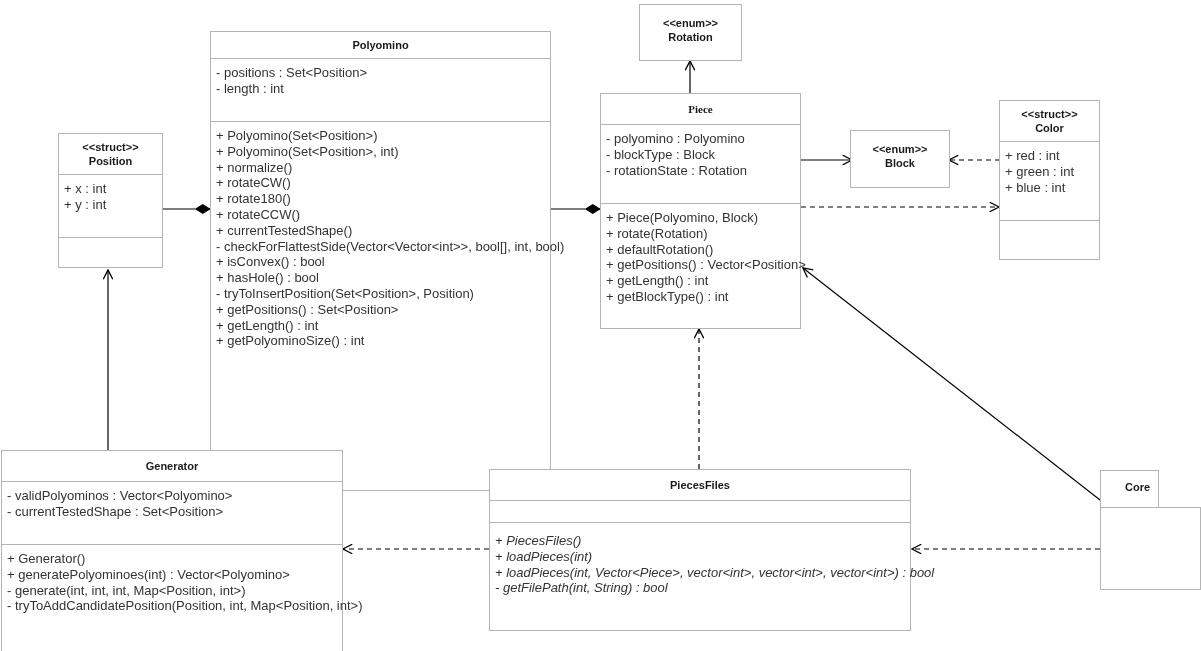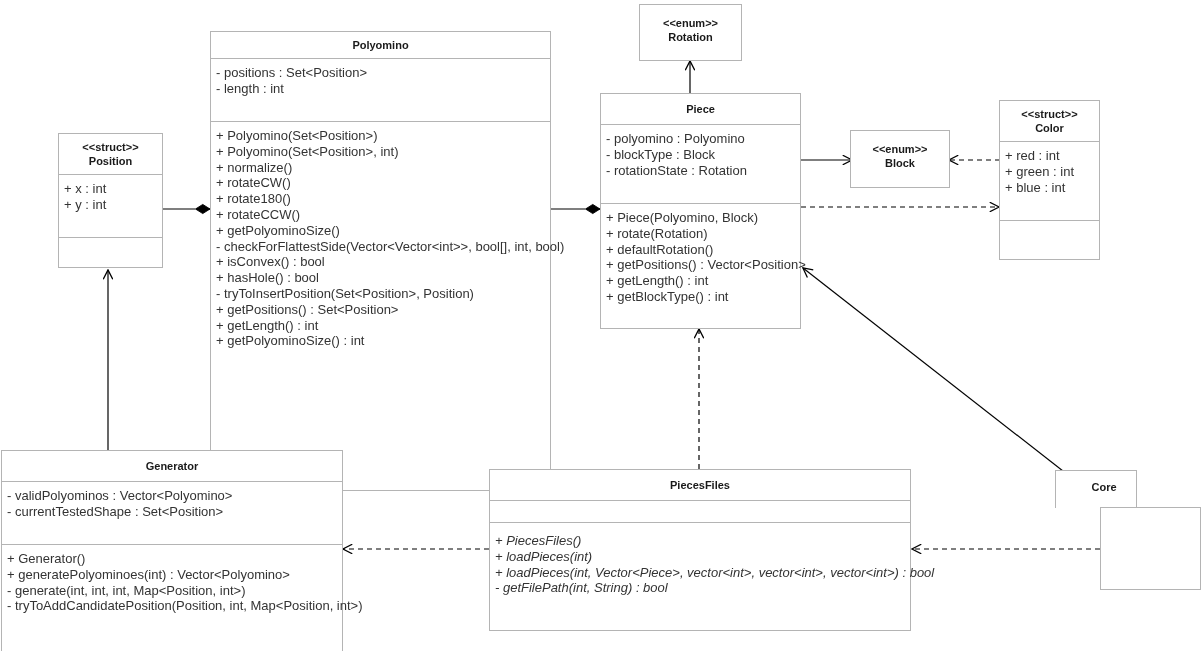--- a/index.html
+++ b/index.html
@@ -143,38 +143,38 @@
       <div class="uml-row">- length : int</div>
     </div>
     <div class="uml-divider"></div>
     <div class="uml-section">
       <div class="uml-row">+ Polyomino(Set&lt;Position&gt;)</div>
       <div class="uml-row">+ Polyomino(Set&lt;Position&gt;, int)</div>
       <div class="uml-row">+ normalize()</div>
       <div class="uml-row">+ rotateCW()</div>
       <div class="uml-row">+ rotate180()</div>
       <div class="uml-row">+ rotateCCW()</div>
-      <div class="uml-row">+ getPolyominoSize()</div>
+      <div class="uml-row">+ currentTestedShape()</div>
       <div class="uml-row">- checkForFlattestSide(Vector&lt;Vector&lt;int&gt;&gt;, bool[], int, bool)</div>
       <div class="uml-row">+ isConvex() : bool</div>
       <div class="uml-row">+ hasHole() : bool</div>
       <div class="uml-row">- tryToInsertPosition(Set&lt;Position&gt;, Position)</div>
       <div class="uml-row">+ getPositions() : Set&lt;Position&gt;</div>
       <div class="uml-row">+ getLength() : int</div>
       <div class="uml-row">+ getPolyominoSize() : int</div>
     </div>
   </div>
 
   <div class="uml-class" style="left:639px; top:4px; width:103px; height:57px;">
     <div class="uml-title" style="padding-top:11px;">&lt;&lt;enum&gt;&gt;
 Rotation</div>
   </div>
 
   <div class="uml-class" style="left:600px; top:93px; width:201px; height:236px;">
-    <div class="uml-title" style="padding:8px 4px;">Piece</div>
+    <div class="uml-title" style="padding:8px 4px;font-family:Liberation Serif, serif;">Piece</div>
     <div class="uml-divider"></div>
     <div class="uml-section" style="height:78px;">
       <div class="uml-row">- polyomino : Polyomino</div>
       <div class="uml-row">- blockType : Block</div>
       <div class="uml-row">- rotationState : Rotation</div>
     </div>
     <div class="uml-divider"></div>
     <div class="uml-section">
       <div class="uml-row">+ Piece(Polyomino, Block)</div>
       <div class="uml-row">+ rotate(Rotation)</div>
@@ -225,19 +225,19 @@
     <div class="uml-section empty" style="height:21px;"></div>
     <div class="uml-divider"></div>
     <div class="uml-section" style="padding-top:10px;font-style:italic;">
       <div class="uml-row">+ PiecesFiles()</div>
       <div class="uml-row">+ loadPieces(int)</div>
       <div class="uml-row">+ loadPieces(int, Vector&lt;Piece&gt;, vector&lt;int&gt;, vector&lt;int&gt;, vector&lt;int&gt;) : bool</div>
       <div class="uml-row">- getFilePath(int, String) : bool</div>
     </div>
   </div>
 
-  <div class="uml-class" style="left:1055px; top:470px; width:82px; height:38px; border-bottom:none;padding-left:16px;">
+  <div class="uml-class" style="left:1100px; top:470px; width:59px; height:38px; border-bottom:none;padding-left:16px;">
     <div class="uml-title" style="padding:9px 4px;">Core</div>
   </div>
   <div class="uml-class" style="left:1100px; top:507px; width:101px; height:83px;">
   </div>
 
 </div>
 
 </body></html>

